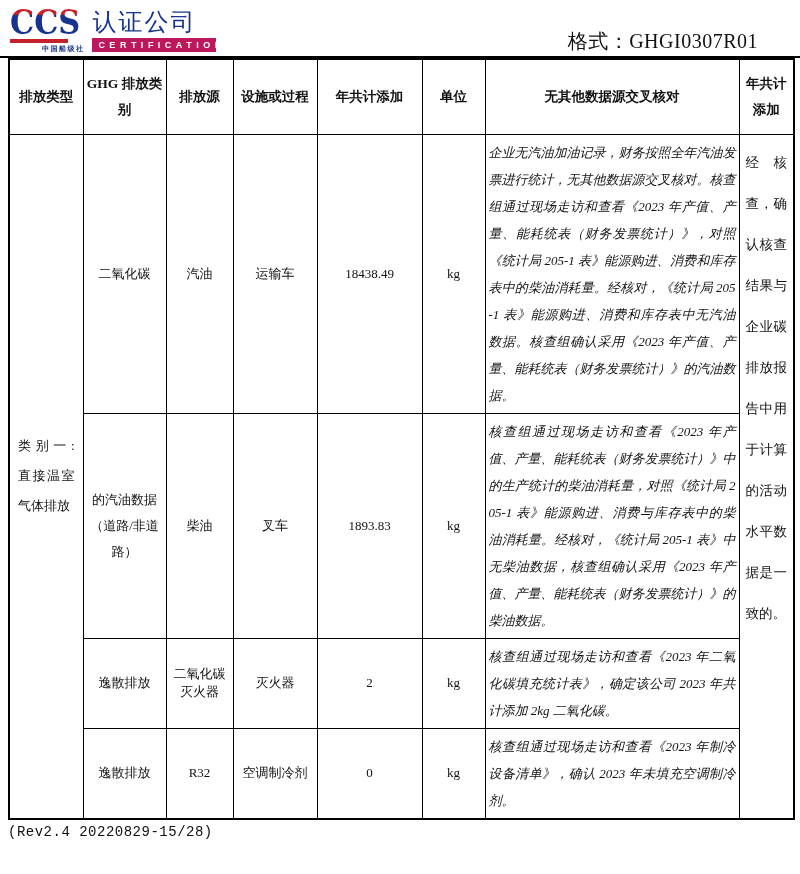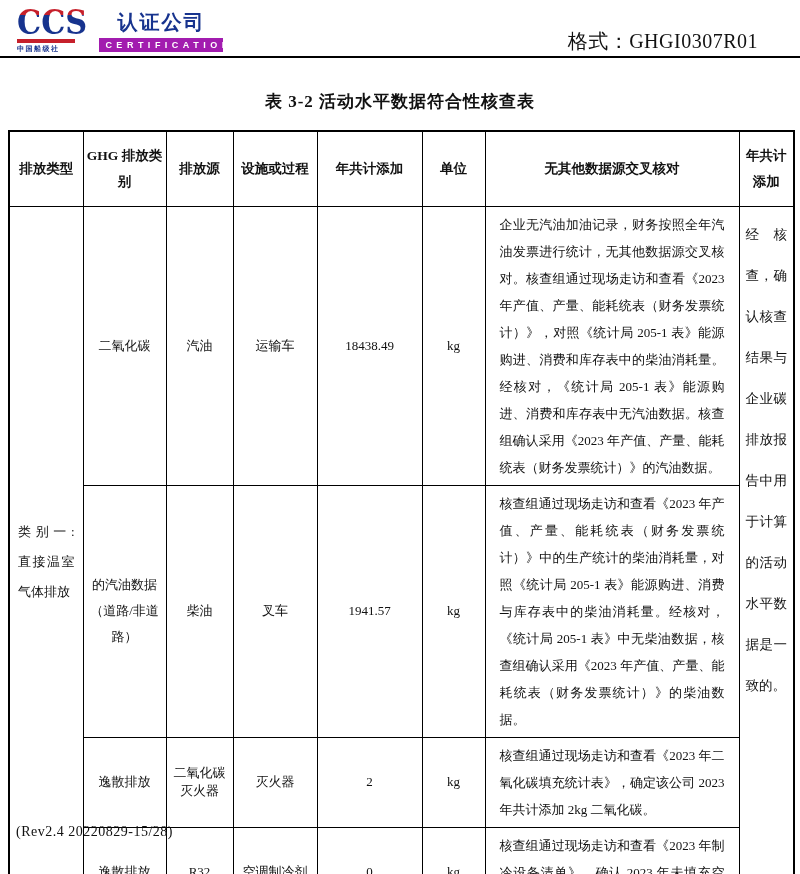--- a/index.html
+++ b/index.html
@@ -5,38 +5,38 @@
   * { margin: 0; padding: 0; box-sizing: border-box; }
   html, body { background: #fff; }
   body {
     width: 800px; height: 874px;
     font-family: "Liberation Serif", "DejaVu Serif", serif;
     color: #111; position: relative; overflow: hidden;
   }
   
   .top-header {
     display: flex; justify-content: space-between; align-items: flex-start;
-    padding: 8px 42px 0 17px; height: 50px;
+    padding: 8px 42px 0 10px; height: 50px;
   }
   .logo { display: flex; align-items: flex-start; }
   .logo-left { display: flex; flex-direction: column; margin-right: 6px; }
   .ccs-word {
     font-family: "DejaVu Serif", serif; font-weight: 900; font-size: 33px;
     line-height: 30px; letter-spacing: 0px;
     background: linear-gradient(180deg, #c6202b 0%, #c6202b 24%, #17338e 24%, #17338e 100%);
     -webkit-background-clip: text; background-clip: text;
     color: transparent; -webkit-text-fill-color: transparent;
     transform: scaleX(0.92); transform-origin: left;
   }
   .red-bar { width: 58px; height: 4px; background: #c6202b; margin: 1px 0 1px 0; }
-  .society { font-size: 7px; color: #17338e; letter-spacing: 1.5px; font-weight: bold; white-space: nowrap; }
+  .society { font-size: 7px; color: #17338e; letter-spacing: 1.5px; font-weight: bold; white-space: nowrap; margin-left: 32px; }
   .logo-right { display: flex; flex-direction: column; }
-  .company-cn { font-size: 20px; line-height: 28px; color: #17338e; font-weight: bold; letter-spacing: 2px; text-align: center; }
+  .company-cn { font-size: 24px; line-height: 28px; color: #17338e; font-weight: normal; letter-spacing: 2px; }
   .cert-box {
-    margin-top: 2px; background: #a21caf; color: #fff;
+    margin-top: 2px; background: #be185d; color: #fff;
     font-family: "Liberation Sans", sans-serif;
     font-size: 9px; font-weight: bold; letter-spacing: 4.5px;
     padding: 2px 4px 2px 6px; text-align: center; width: 124px;
   }
   .format-code { font-size: 20px; margin-top: 20px; letter-spacing: 0.5px; }
   .header-rule { border: none; border-top: 2px solid #000; margin-top: 6px; }
   
   .doc-title {
     text-align: center; font-size: 17px; font-weight: bold;
     margin: 32px 0 17px 0; letter-spacing: 1px;
@@ -59,28 +59,28 @@
   .row-2 { height: 182px; }
   .row-3 { height: 87px; }
   .row-4 { height: 68px; }
   td.cat-cell {
     text-align: justify; line-height: 30px; padding: 6px 8px;
     font-size: 13px;
   }
   td.ghg-cell { line-height: 26px; }
   td.process-cell {
     text-align: justify; vertical-align: middle;
-    line-height: 27px; padding: 4px 14px; font-size: 13px;
+    line-height: 27px; padding: 4px 3px; font-size: 13px; font-style: italic;
   }
   td.conclusion-cell {
     vertical-align: top; text-align: justify;
     line-height: 41px; padding: 7px 6px 6px 6px; font-size: 13.5px;
   }
   
-  .footer-rev { position: absolute; left: 16px; top: 824px; font-size: 14px; letter-spacing: 0.5px; }
+  .footer-rev { position: absolute; left: 8px; top: 824px; font-size: 14px; letter-spacing: 0.5px; font-family: Liberation Mono, monospace; }
 </style>
 </head>
 <body>
 
 <div class="page">
 
   <div class="top-header">
     <div class="logo">
       <div class="logo-left">
         <span class="ccs-word">CCS</span>
@@ -90,21 +90,20 @@
       <div class="logo-right">
         <span class="company-cn">认证公司</span>
         <span class="cert-box">CERTIFICATION</span>
       </div>
     </div>
     <div class="format-code">格式：GHGI0307R01</div>
   </div>
 
   <hr class="header-rule">
 
-  <div class="doc-title">表 3-2 活动水平数据符合性核查表</div>
 
   <table class="check-table">
     <colgroup>
       <col style="width:74px">
         <col style="width:83px">
         <col style="width:67px">
         <col style="width:84px">
       <col style="width:105px">
         <col style="width:63px">
         <col style="width:254px">
@@ -128,21 +127,21 @@
       <td>运输车</td>
       <td>18438.49</td>
       <td>kg</td>
       <td class="process-cell">企业无汽油加油记录，财务按照全年汽油发票进行统计，无其他数据源交叉核对。核查组通过现场走访和查看《2023 年产值、产量、能耗统表（财务发票统计）》，对照《统计局 205-1 表》能源购进、消费和库存表中的柴油消耗量。经核对，《统计局 205-1 表》能源购进、消费和库存表中无汽油数据。核查组确认采用《2023 年产值、产量、能耗统表（财务发票统计）》的汽油数据。</td>
       <td class="conclusion-cell" rowspan="4">经核查，确认核查结果与企业碳排放报告中用于计算的活动水平数据是一致的。</td>
     </tr>
     <tr class="row-2">
       <td class="ghg-cell">的汽油数据（道路/非道路）</td>
       <td>柴油</td>
       <td>叉车</td>
-      <td>1941.57</td>
+      <td>1893.83</td>
       <td>kg</td>
       <td class="process-cell">核查组通过现场走访和查看《2023 年产值、产量、能耗统表（财务发票统计）》中的生产统计的柴油消耗量，对照《统计局 205-1 表》能源购进、消费与库存表中的柴油消耗量。经核对，《统计局 205-1 表》中无柴油数据，核查组确认采用《2023 年产值、产量、能耗统表（财务发票统计）》的柴油数据。</td>
     </tr>
     <tr class="row-3">
       <td class="ghg-cell">逸散排放</td>
       <td>二氧化碳灭火器</td>
       <td>灭火器</td>
       <td>2</td>
       <td>kg</td>
       <td class="process-cell">核查组通过现场走访和查看《2023 年二氧化碳填充统计表》，确定该公司 2023 年共计添加 2kg 二氧化碳。</td>

